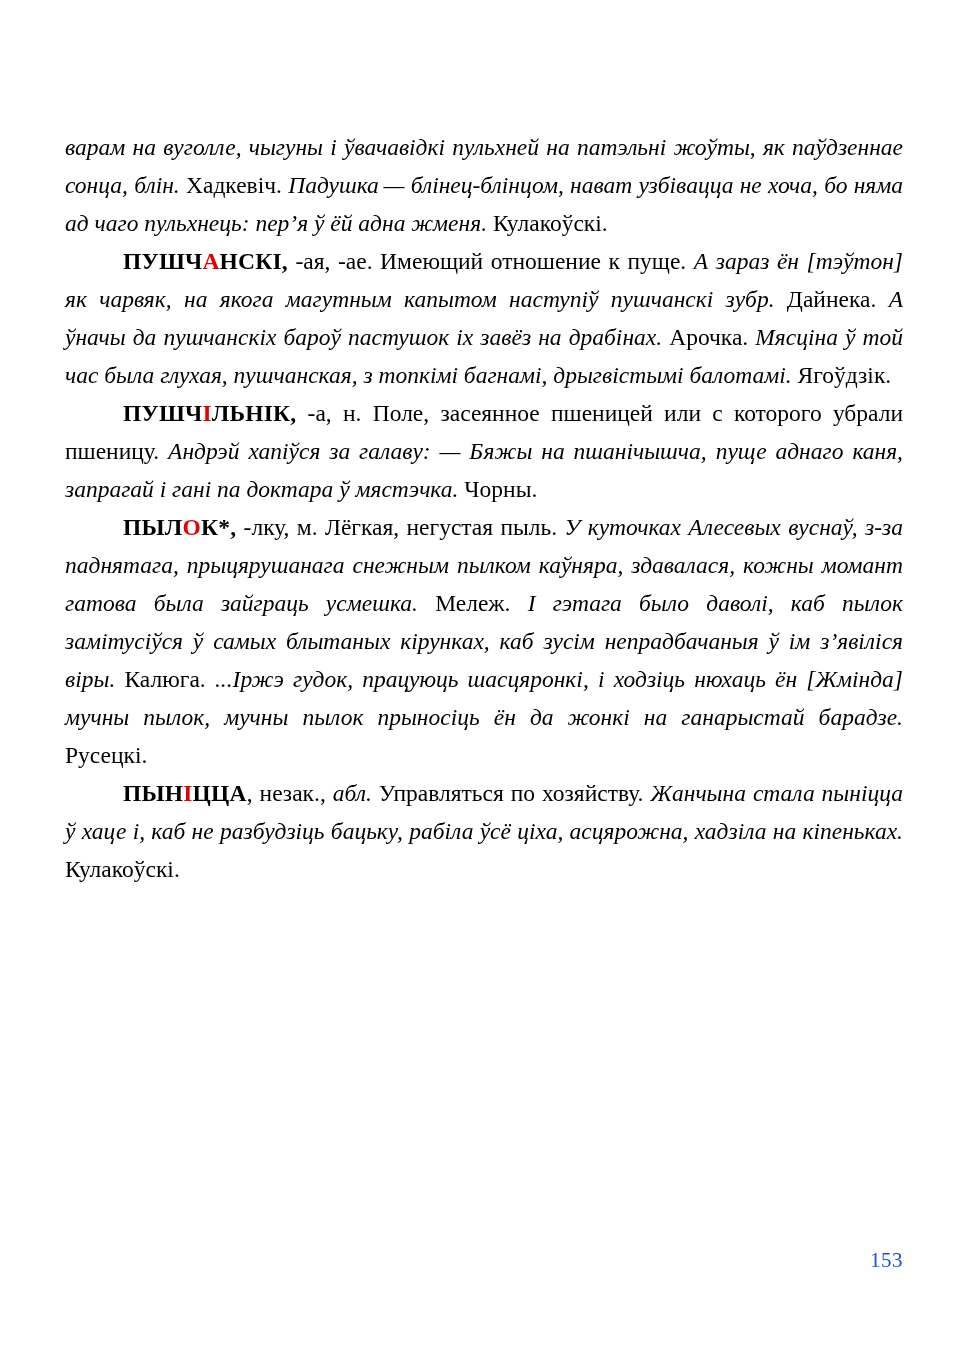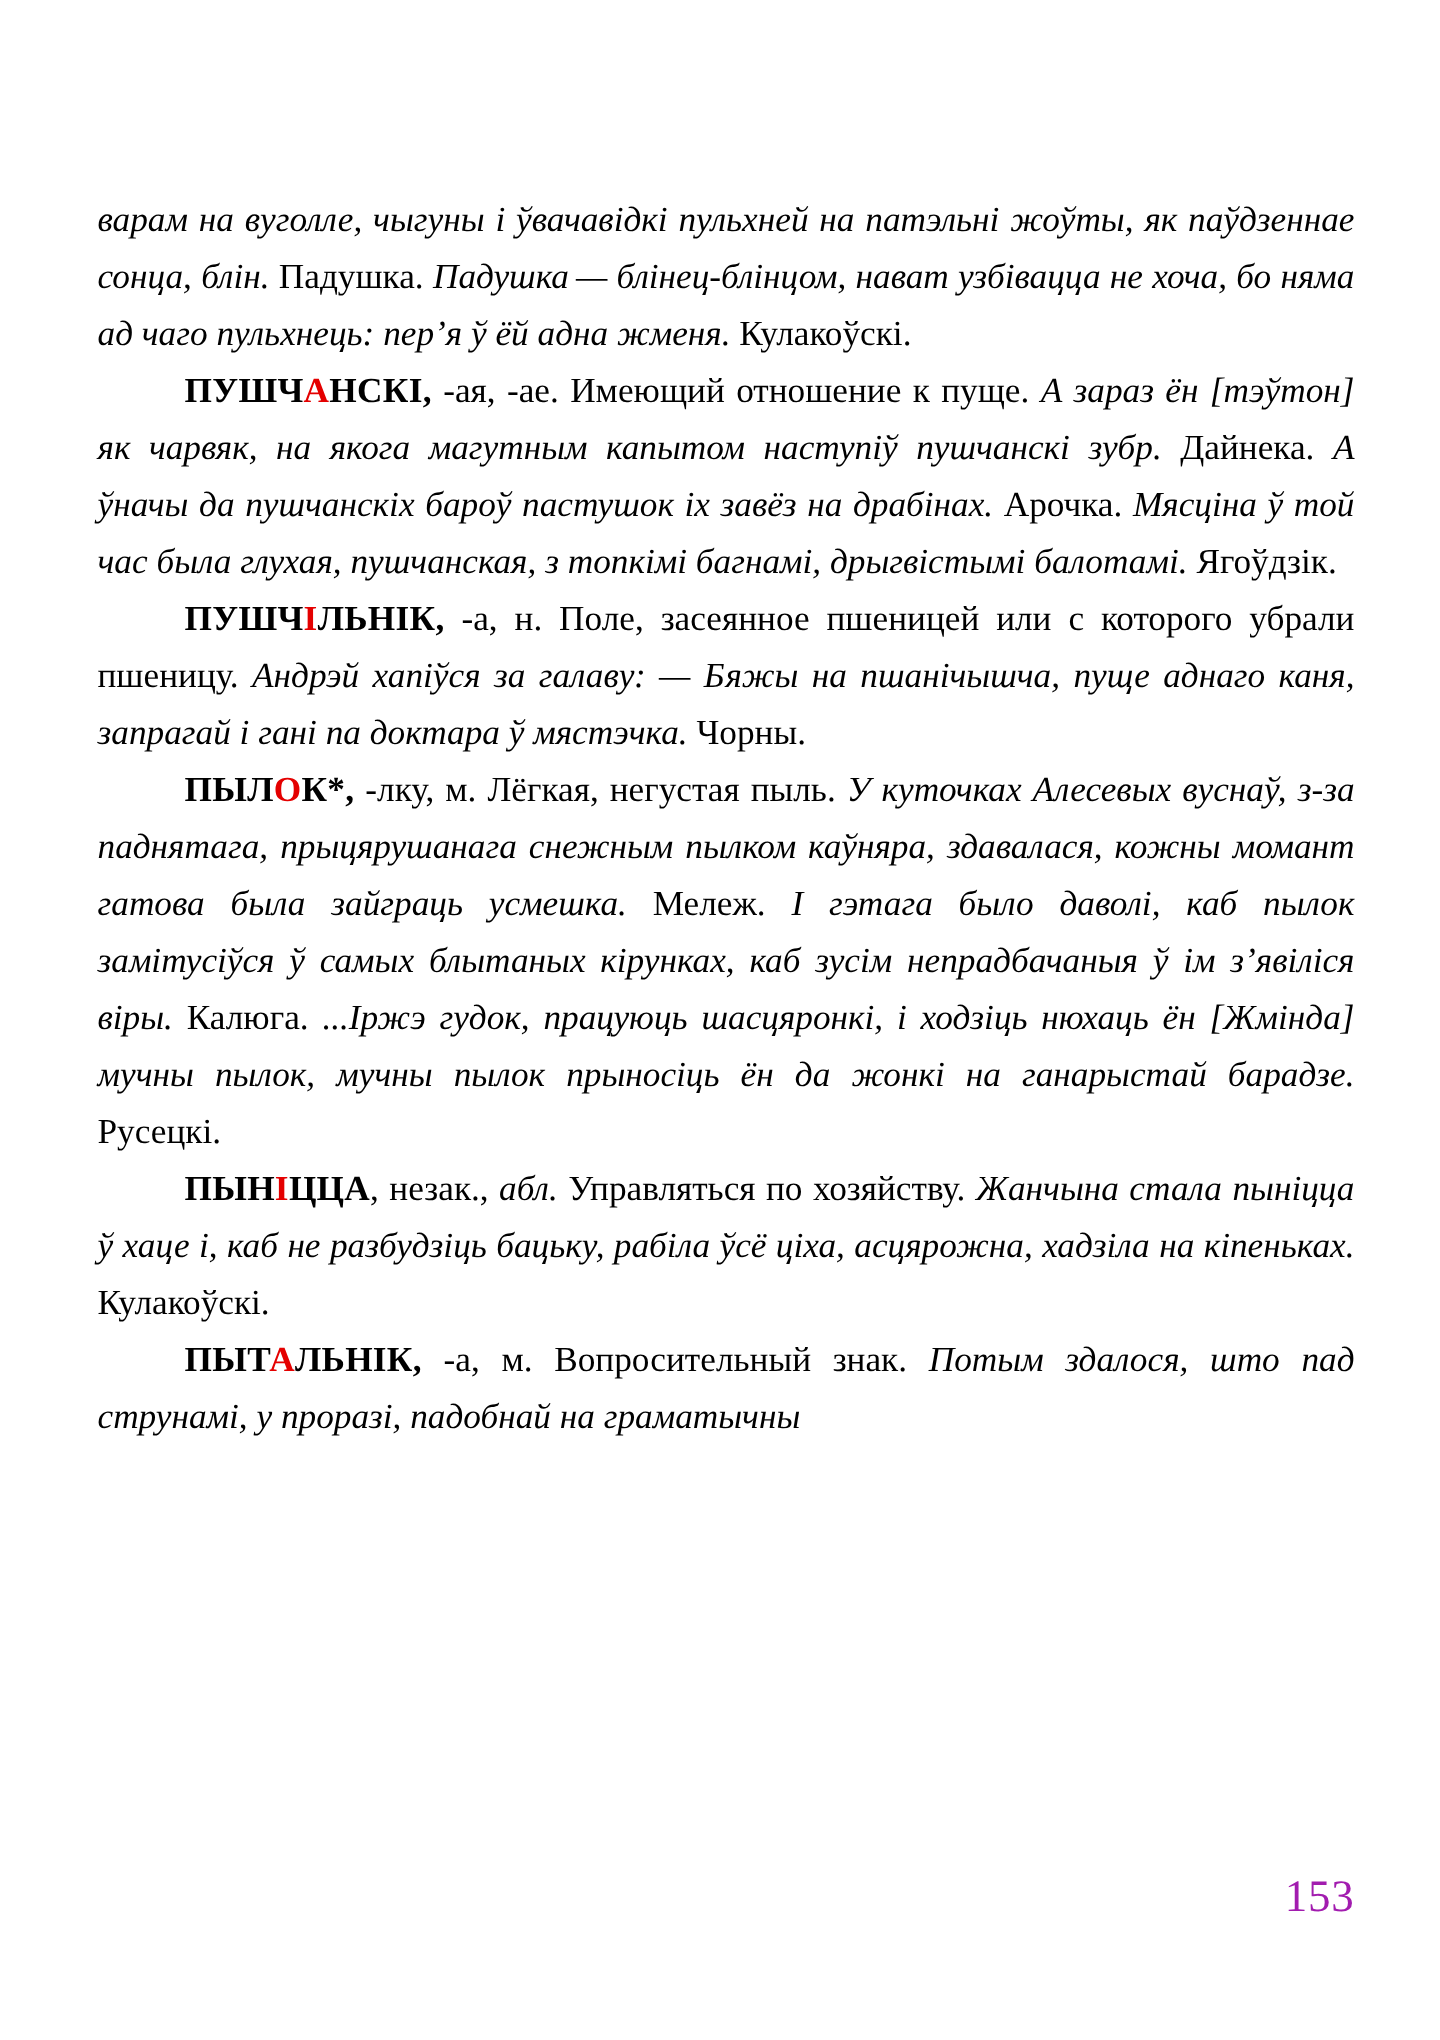--- a/index.html
+++ b/index.html
@@ -68,32 +68,31 @@
   }
   
   .src {
     font-style: normal;
   }
   .folio {
     position: absolute;
     right: 57px;
     top: 1248px;
     font-family: "Liberation Serif", "DejaVu Serif", serif;
-    font-size: 30px;
+    font-size: 21px;
     font-style: normal;
     letter-spacing: 0.5px;
-    color: #a21caf;
+    color: #1d4ed8;
   }
 </style>
 </head>
 <body>
 
 <div class="page">
   <div class="text-column" id="column">
-      <p class="entry cont"><span class="quote">варам на вуголле, чыгуны і ўвачавідкі пульхней на патэльні жоўты, як паўдзеннае сонца, блін.</span><span class="src"> Падушка. </span><span class="quote">Падушка — блінец-блінцом, нават узбівацца не хоча, бо няма ад чаго пульхнець: пер’я ў ёй адна жменя.</span><span class="src"> Кулакоўскі.</span></p>
+      <p class="entry cont"><span class="quote">варам на вуголле, чыгуны і ўвачавідкі пульхней на патэльні жоўты, як паўдзеннае сонца, блін.</span><span class="src"> Хадкевіч. </span><span class="quote">Падушка — блінец-блінцом, нават узбівацца не хоча, бо няма ад чаго пульхнець: пер’я ў ёй адна жменя.</span><span class="src"> Кулакоўскі.</span></p>
       <p class="entry"><span class="hw"><span>ПУШЧ</span><span class="acc">А</span><span>НСКІ,</span></span><span class="gram"> -ая, -ае. </span><span class="def">Имеющий отношение к пуще. </span><span class="quote">А зараз ён [тэўтон] як чарвяк, на якога магутным капытом наступіў пушчанскі зубр.</span><span class="src"> Дайнека. </span><span class="quote">А ўначы да пушчанскіх бароў пастушок іх завёз на драбінах.</span><span class="src"> Арочка. </span><span class="quote">Мясціна ў той час была глухая, пушчанская, з топкімі багнамі, дрыгвістымі балотамі.</span><span class="src"> Ягоўдзік.</span></p>
       <p class="entry"><span class="hw"><span>ПУШЧ</span><span class="acc">І</span><span>ЛЬНІК,</span></span><span class="gram"> -а, н. </span><span class="def">Поле, засеянное пшеницей или с которого убрали пшеницу. </span><span class="quote">Андрэй хапіўся за галаву: — Бяжы на пшанічышча, пуще аднаго каня, запрагай і гані па доктара ў мястэчка.</span><span class="src"> Чорны.</span></p>
       <p class="entry"><span class="hw"><span>ПЫЛ</span><span class="acc">О</span><span>К*,</span></span><span class="gram"> -лку, м. </span><span class="def">Лёгкая, негустая пыль. </span><span class="quote">У куточках Алесевых вуснаў, з-за паднятага, прыцярушанага снежным пылком каўняра, здавалася, кожны момант гатова была зайграць усмешка.</span><span class="src"> Мележ. </span><span class="quote">І гэтага было даволі, каб пылок замітусіўся ў самых блытаных кірунках, каб зусім непрадбачаныя ў ім з’явіліся віры.</span><span class="src"> Калюга. </span><span class="quote">...Іржэ гудок, працуюць шасцяронкі, і ходзіць нюхаць ён [Жмінда] мучны пылок, мучны пылок прыносіць ён да жонкі на ганарыстай барадзе.</span><span class="src"> Русецкі.</span></p>
       <p class="entry"><span class="hw"><span>ПЫН</span><span class="acc">І</span><span>ЦЦА</span></span><span class="gram">, незак., </span><span class="gram-it">абл. </span><span class="def">Управляться по хозяйству. </span><span class="quote">Жанчына стала пыніцца ў хаце і, каб не разбудзіць бацьку, рабіла ўсё ціха, асцярожна, хадзіла на кіпеньках.</span><span class="src"> Кулакоўскі.</span></p>
-      <p class="entry"><span class="hw"><span>ПЫТ</span><span class="acc">А</span><span>ЛЬНІК,</span></span><span class="gram"> -а, м. </span><span class="def">Вопросительный знак. </span><span class="quote">Потым здалося, што пад струнамі, у проразі, падобнай на граматычны</span></p>
     </div>
   <div class="folio">153</div>
 </div>
 
 </body></html>

